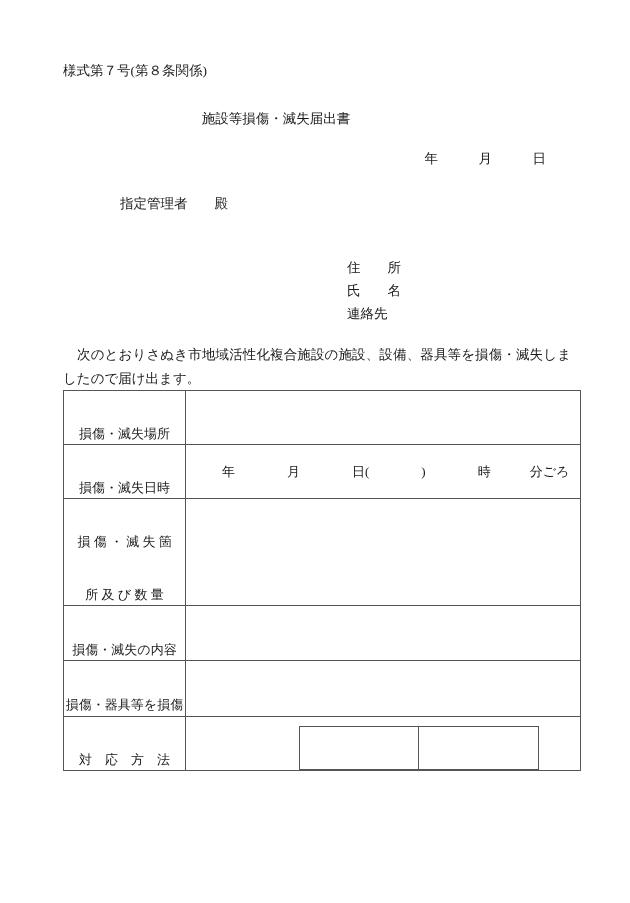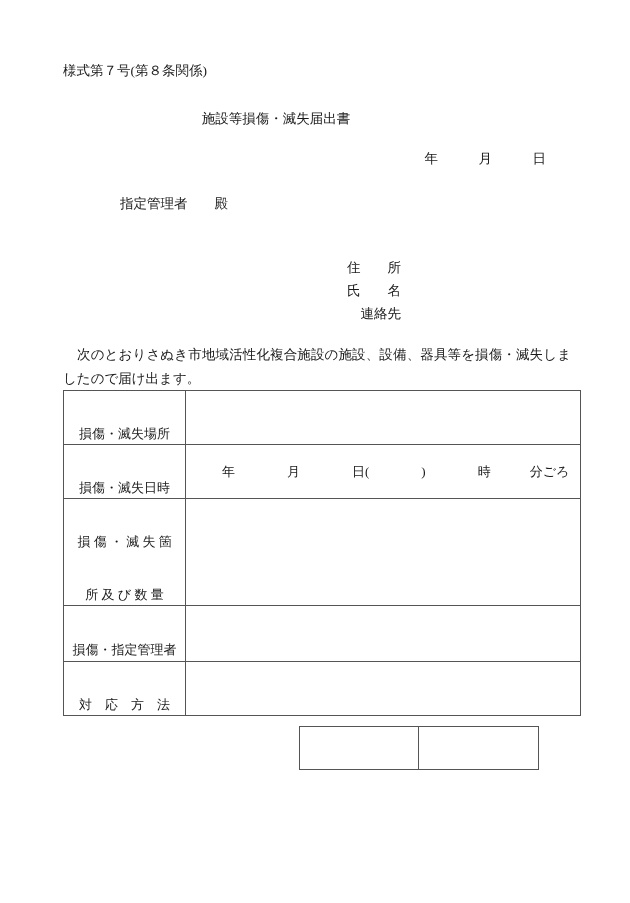--- a/index.html
+++ b/index.html
@@ -76,21 +76,20 @@
   
   .applicant-block {
     position: absolute;
     left: 347px;
     top: 256px;
     font-size: 13.5px;
     line-height: 23px;
   }
   .applicant-block div {
     white-space: pre;
-    text-align: right;
   }
 
   
   .body-text {
     position: absolute;
     left: 63px;
     top: 343px;
     width: 508px;
     font-size: 13.5px;
     line-height: 24px;
@@ -197,23 +196,29 @@
         </td>
         <td class="value">　　年　　　　月　　　　日(　　　　)　　　　時　　　分ごろ</td>
       </tr>
       <tr class="r-h52">
         <td class="label">
           <span class="l1">損 傷 ・ 滅 失 箇</span>
           <span class="l2">所 及 び 数 量</span>
         </td>
         <td class="value"></td>
       </tr>
+      <tr class="r-h56">
+        <td class="label">
+          <span class="l1">損傷・滅失の内容</span>
+        </td>
+        <td class="value"></td>
+      </tr>
       <tr class="r-h57">
         <td class="label">
-          <span class="l1">損傷・指定管理者</span>
+          <span class="l1">損傷・器具等を損傷</span>
         </td>
         <td class="value"></td>
       </tr>
       <tr class="r-h55b">
         <td class="label">
           <span class="l1">対　応　方　法</span>
         </td>
         <td class="value"></td>
       </tr>
     </tbody>

